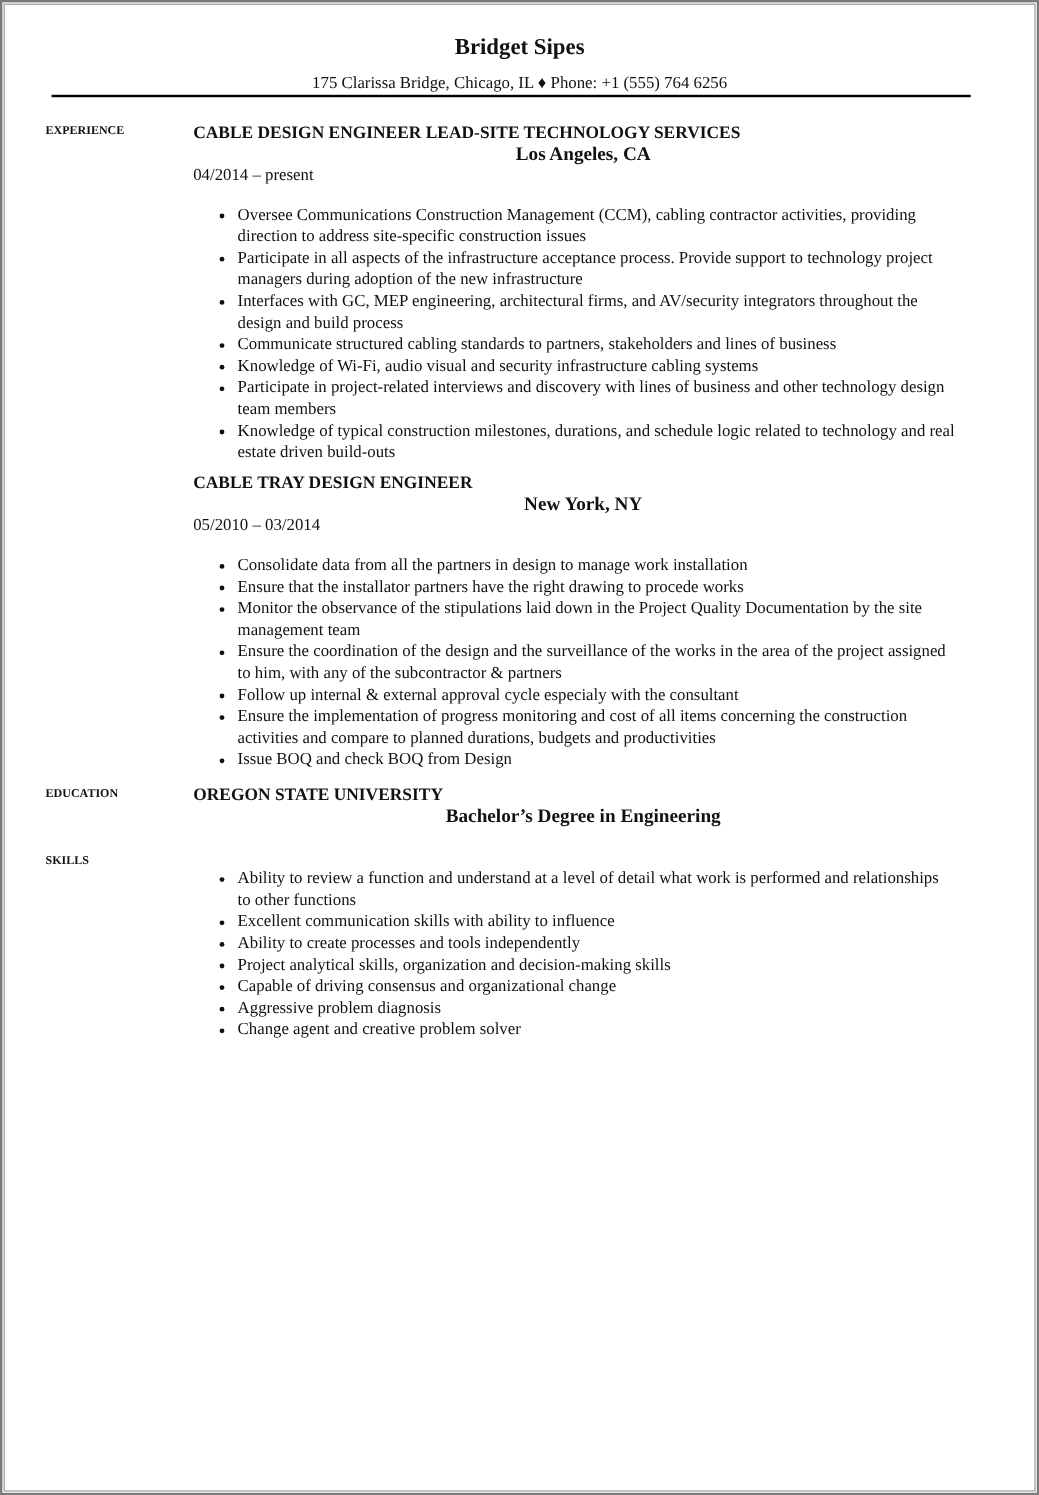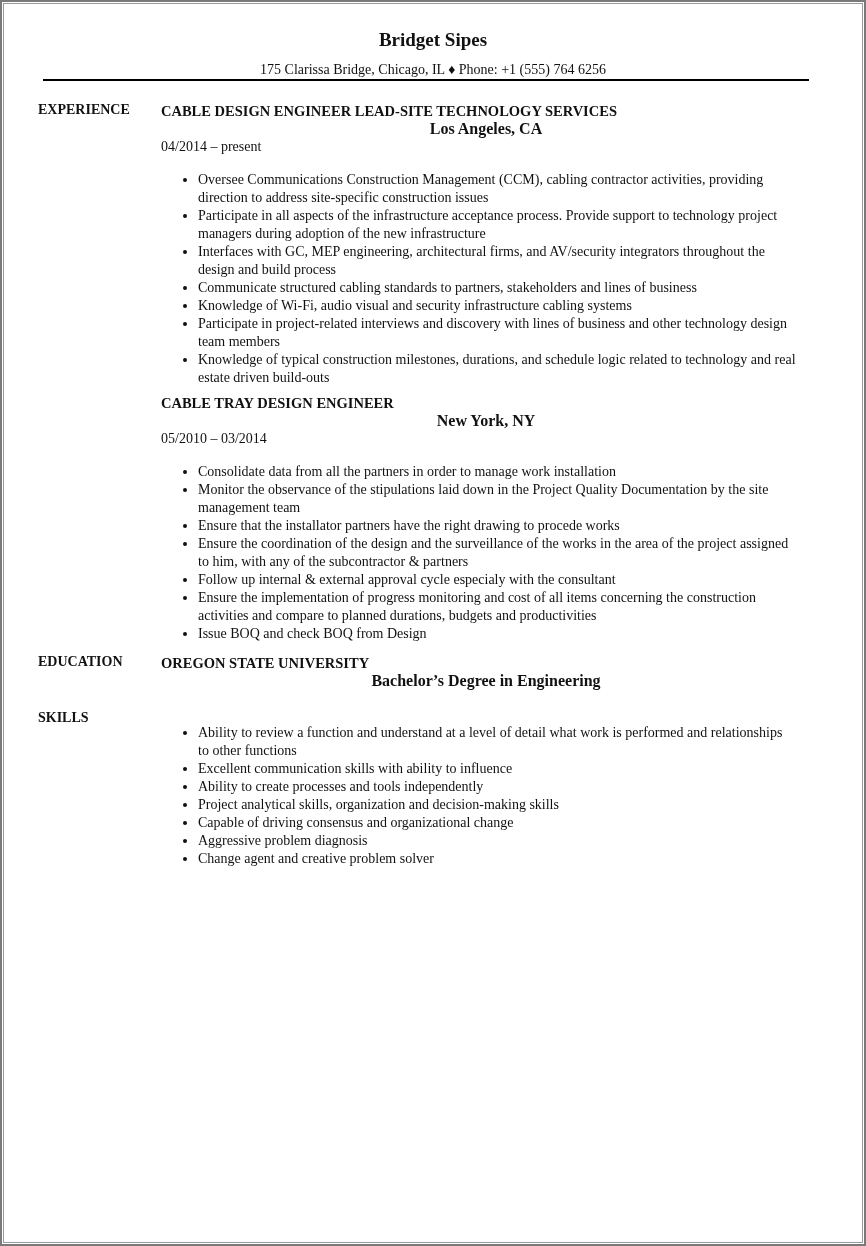--- a/index.html
+++ b/index.html
@@ -54,21 +54,21 @@
     top: 79px;
     left: 43px;
     width: 766px;
     height: 2px;
     background: #000000;
   }
   .section-label {
     position: absolute;
     left: 38px;
     font-weight: bold;
-    font-size: 14px;
+    font-size: 10px;
     line-height: 18px;
   }
   .block {
     position: absolute;
     left: 161px;
     width: 650px;
     font-size: 14px;
     line-height: 18px;
   }
   .job-title, .org-title {
@@ -132,23 +132,23 @@
     <li>Participate in project-related interviews and discovery with lines of business and other technology design team members</li>
     <li>Knowledge of typical construction milestones, durations, and schedule logic related to technology and real estate driven build-outs</li>
   </ul>
 </div>
 
 <div class="block" style="top:394px;">
   <div class="job-title">CABLE TRAY DESIGN ENGINEER</div>
   <div class="job-location">New York, NY</div>
   <div class="job-dates">05/2010 – 03/2014</div>
   <ul class="bullets">
-    <li>Consolidate data from all the partners in order to manage work installation</li>
+    <li>Consolidate data from all the partners in design to manage work installation</li>
+    <li>Ensure that the installator partners have the right drawing to procede works</li>
     <li>Monitor the observance of the stipulations laid down in the Project Quality Documentation by the site management team</li>
-    <li>Ensure that the installator partners have the right drawing to procede works</li>
     <li>Ensure the coordination of the design and the surveillance of the works in the area of the project assigned to him, with any of the subcontractor &amp; partners</li>
     <li>Follow up internal &amp; external approval cycle especialy with the consultant</li>
     <li>Ensure the implementation of progress monitoring and cost of all items concerning the construction activities and compare to planned durations, budgets and productivities</li>
     <li>Issue BOQ and check BOQ from Design</li>
   </ul>
 </div>
 
 <div class="section-label" style="top:653px;">EDUCATION</div>
 <div class="block" style="top:654px;">
   <div class="org-title">OREGON STATE UNIVERSITY</div>

